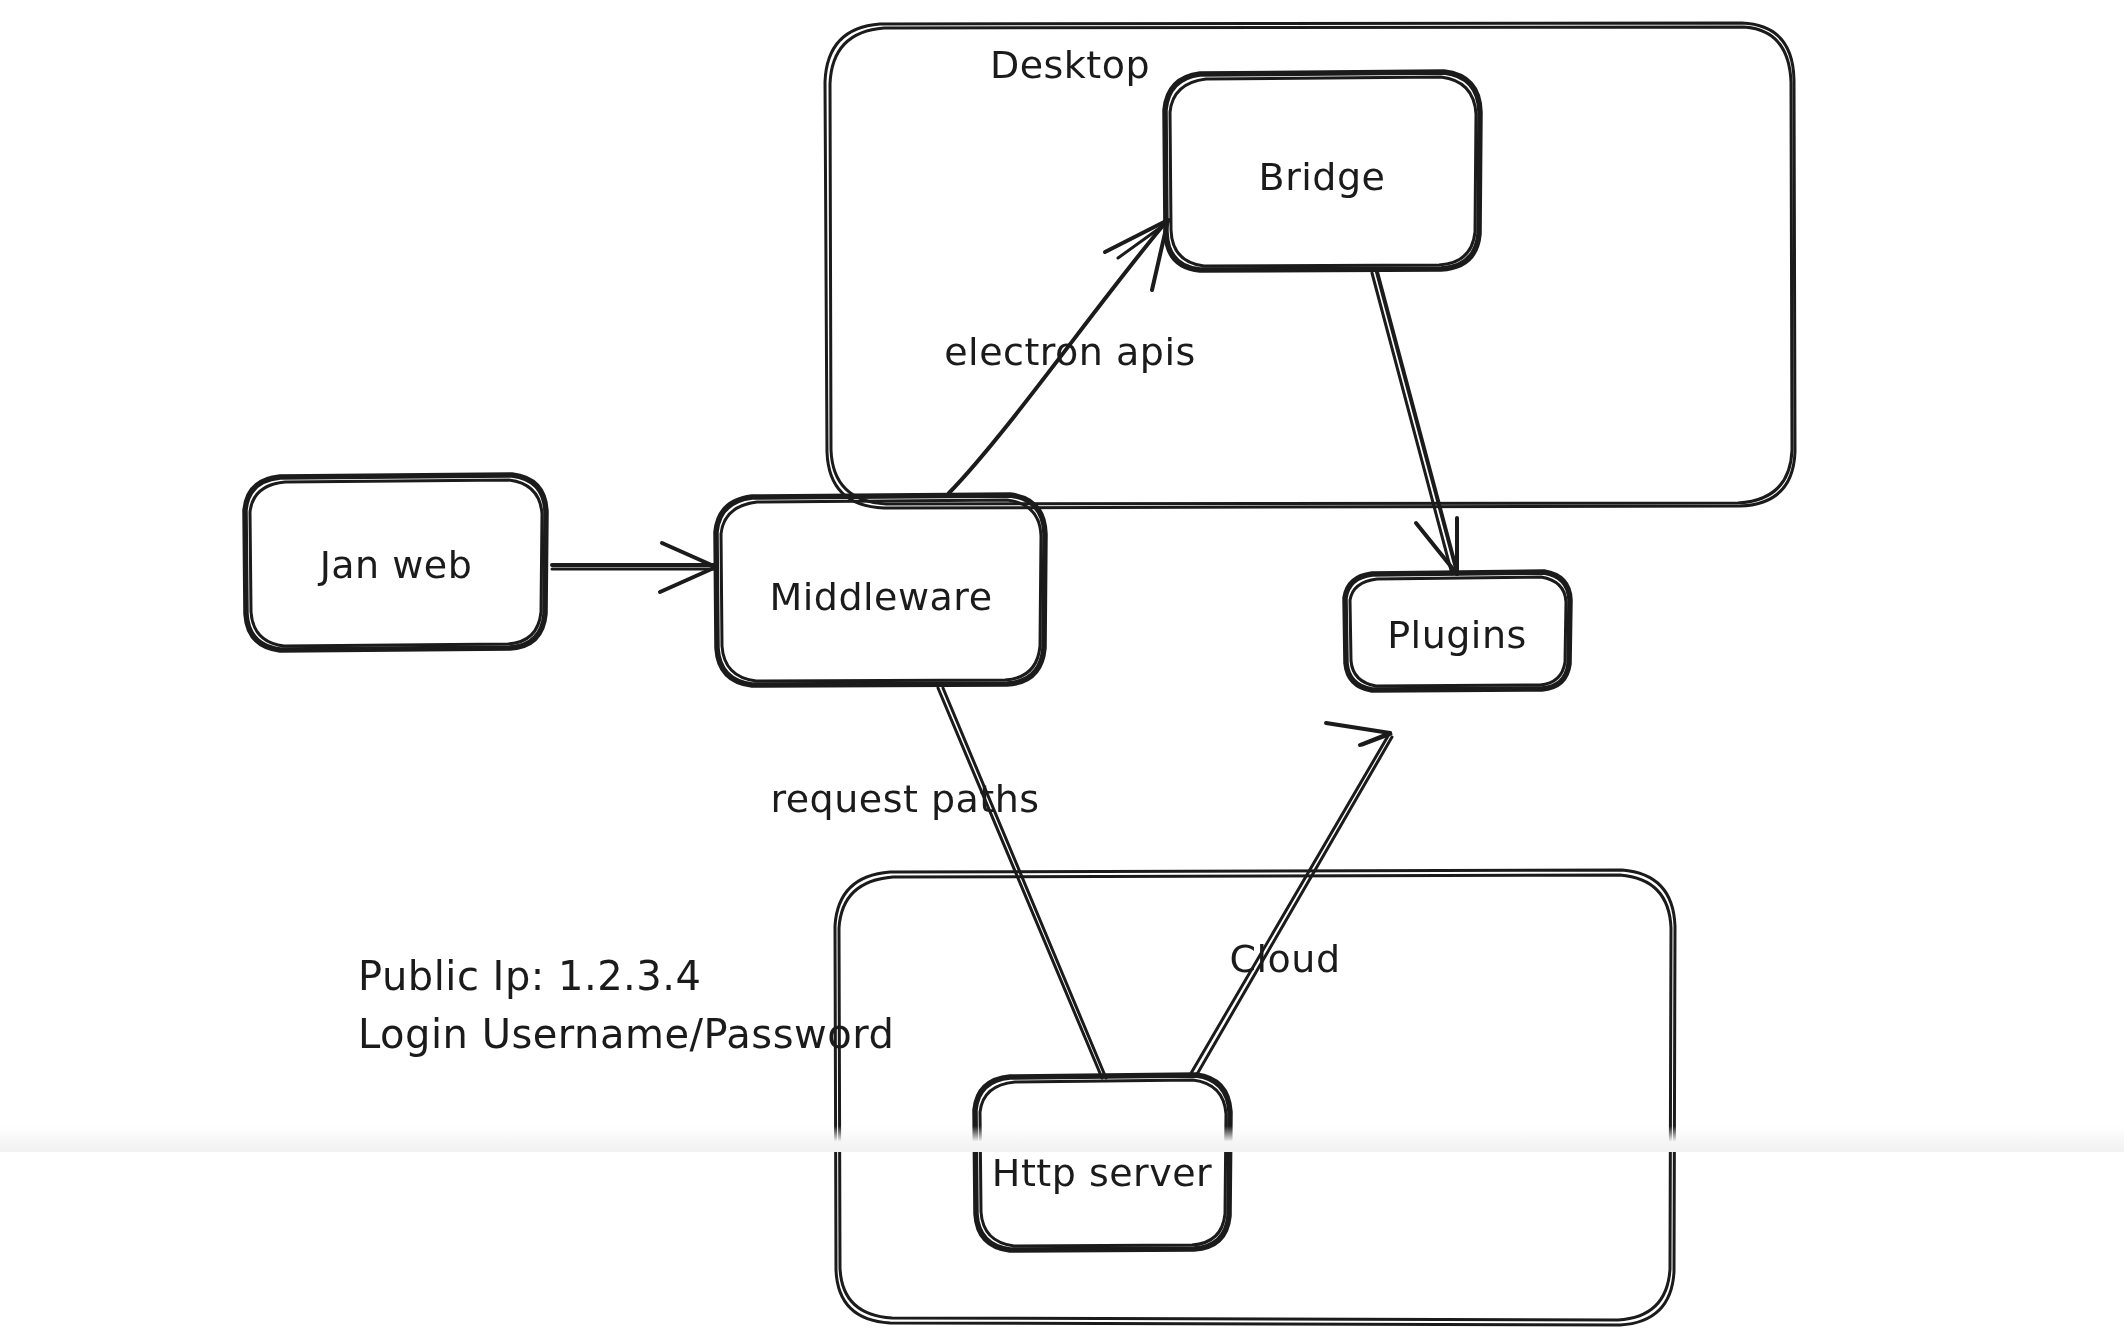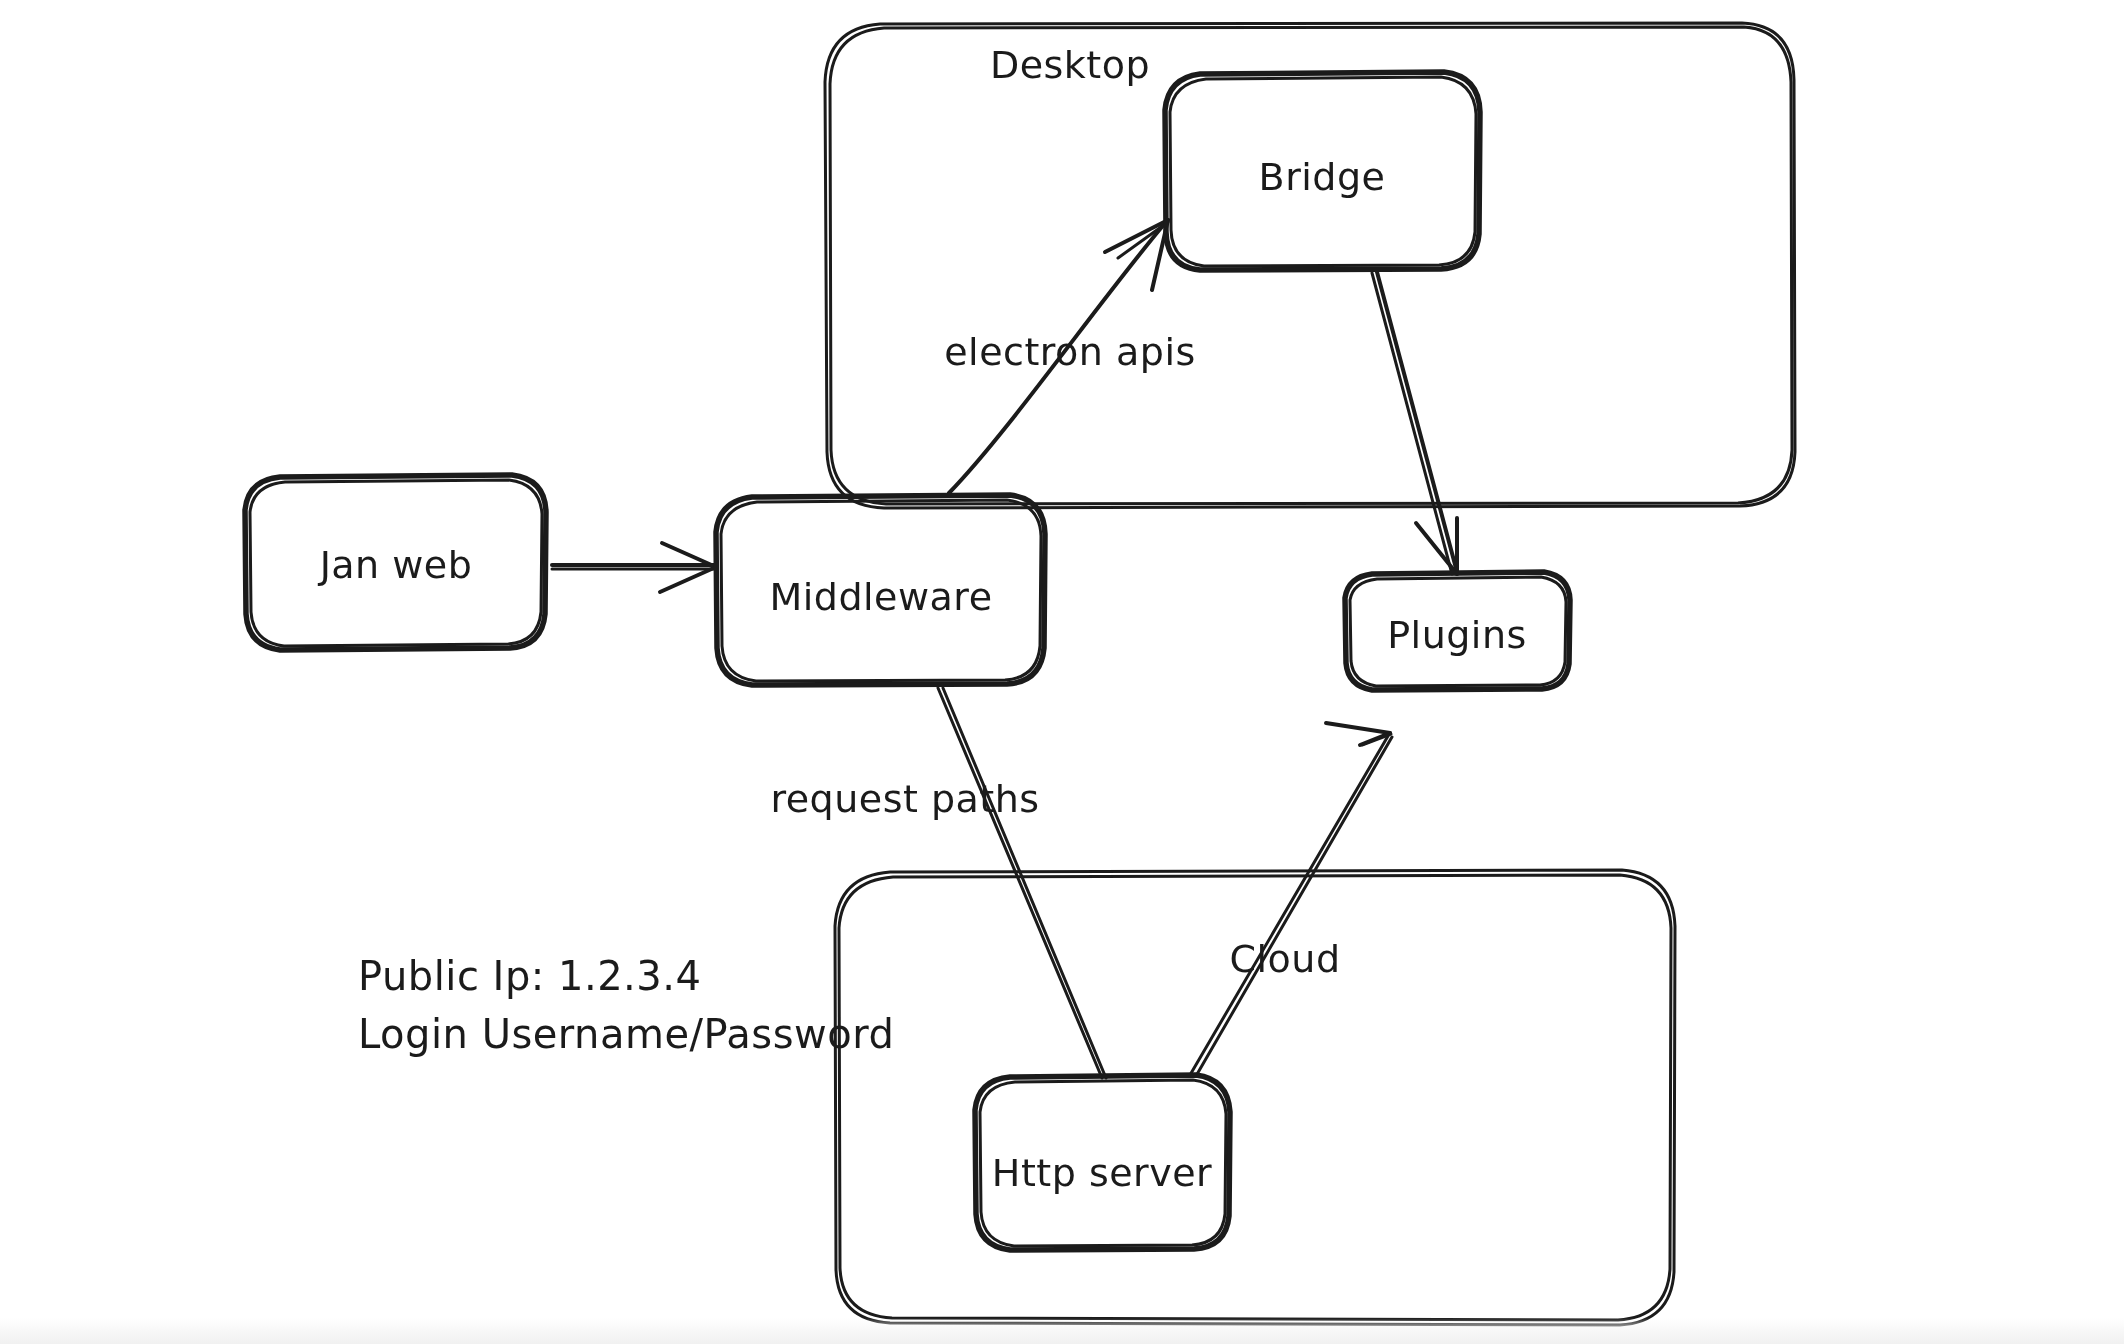--- a/index.html
+++ b/index.html
@@ -10,21 +10,21 @@
   }
   body {
     width: 2124px;
     height: 1344px;
     overflow: hidden;
     font-family: "DejaVu Sans", sans-serif;
   }
   #canvas {
     position: relative;
     width: 2124px;
-    height: 1344px;
+    height: 1152px;
     background: #ffffff;
   }
   #board {
     position: absolute;
     left: 0; top: 0;
     width: 2124px;
     height: 1344px;
   }
   .bottom-fade {
     position: absolute;

